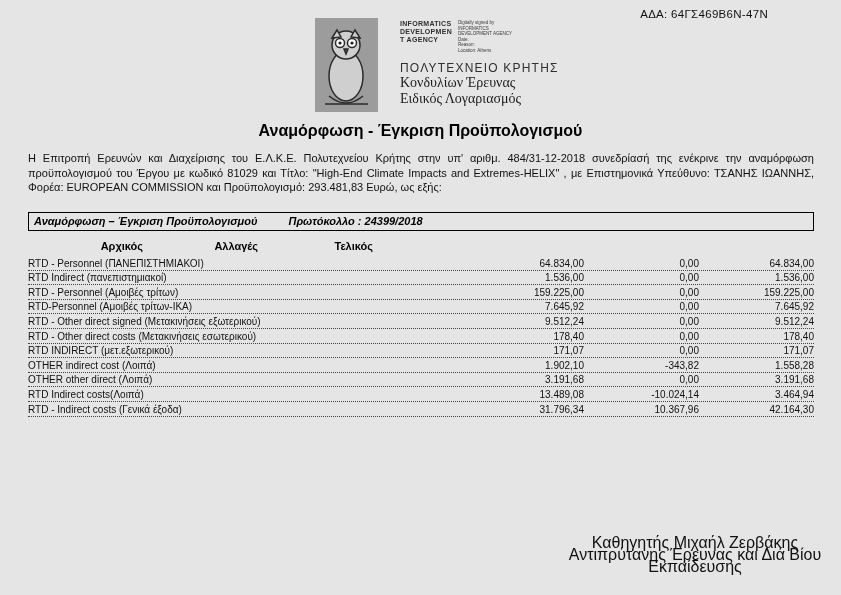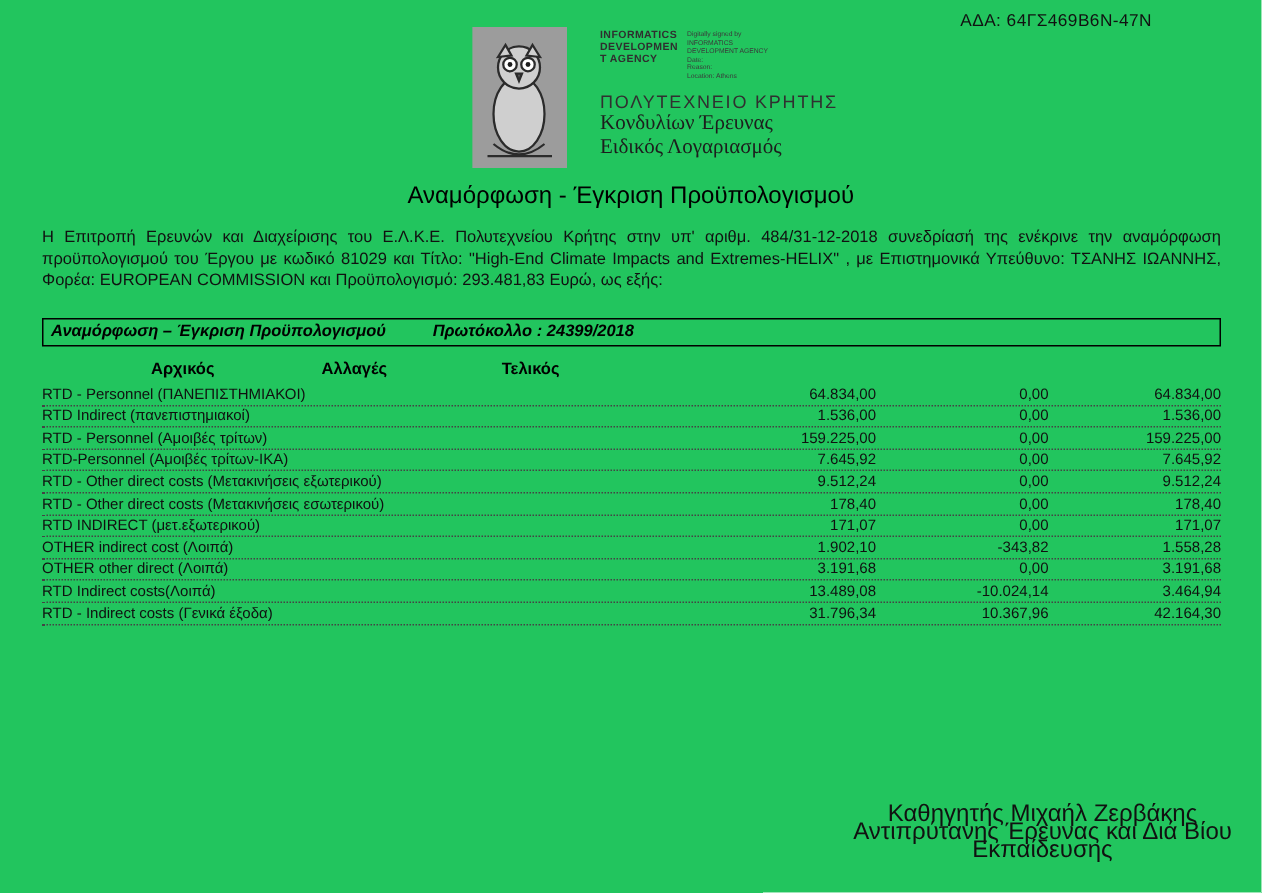--- a/index.html
+++ b/index.html
@@ -1,19 +1,19 @@
 <!DOCTYPE html>
 <html><head>
 <meta charset="utf-8">
 <style>
   html,body { margin:0; padding:0; background:#ffffff; }
   .page {
     position:relative;
     width:841px; height:595px;
-    background:#22c55e;
+    background:#e5e5e5;
     font-family:"Liberation Sans", sans-serif;
     color:#000;
     overflow:hidden;
   }
   .ada {
     position:absolute; top:8px; right:73px;
     font-size:11.5px; color:#111; letter-spacing:0.3px;
   }
   .logo-block {
     position:absolute; left:315px; top:18px;
@@ -27,21 +27,21 @@
   .inst-name {
     margin-top:8px; font-size:12px; color:#303030;
     letter-spacing:1.2px; font-weight:500;
   }
   .inst-sub {
     font-family:"Liberation Serif", serif;
     font-size:14px; line-height:16px; color:#1d1d1d;
   }
   .title {
     position:absolute; top:122px; left:0; width:100%;
-    text-align:center; font-size:16px; color:#000;
+    text-align:center; font-size:16px; color:#000;font-weight:bold;
   }
   .intro {
     position:absolute; top:151px; left:28px; right:27px;
     margin:0; font-size:11px; line-height:14.5px;
     text-align:justify; color:#111;
   }
   .strip {
     position:absolute; top:212px; left:28px; right:27px;
     border:1px solid #000; padding:2px 5px 3px 5px;
     font-size:11px; font-weight:bold; font-style:italic; color:#000;
@@ -152,21 +152,21 @@
     </div>
 
     <div class="trow">
       <div class="col-label">RTD-Personnel (Αμοιβές τρίτων-ΙΚΑ)</div>
       <div class="col-num">7.645,92</div>
       <div class="col-num">0,00</div>
       <div class="col-num">7.645,92</div>
     </div>
 
     <div class="trow">
-      <div class="col-label">RTD - Other direct costs (Μετακινήσεις εξωτερικού)</div>
+      <div class="col-label">RTD - Other direct signed (Μετακινήσεις εξωτερικού)</div>
       <div class="col-num">9.512,24</div>
       <div class="col-num">0,00</div>
       <div class="col-num">9.512,24</div>
     </div>
 
     <div class="trow">
       <div class="col-label">RTD - Other direct costs (Μετακινήσεις εσωτερικού)</div>
       <div class="col-num">178,40</div>
       <div class="col-num">0,00</div>
       <div class="col-num">178,40</div>

